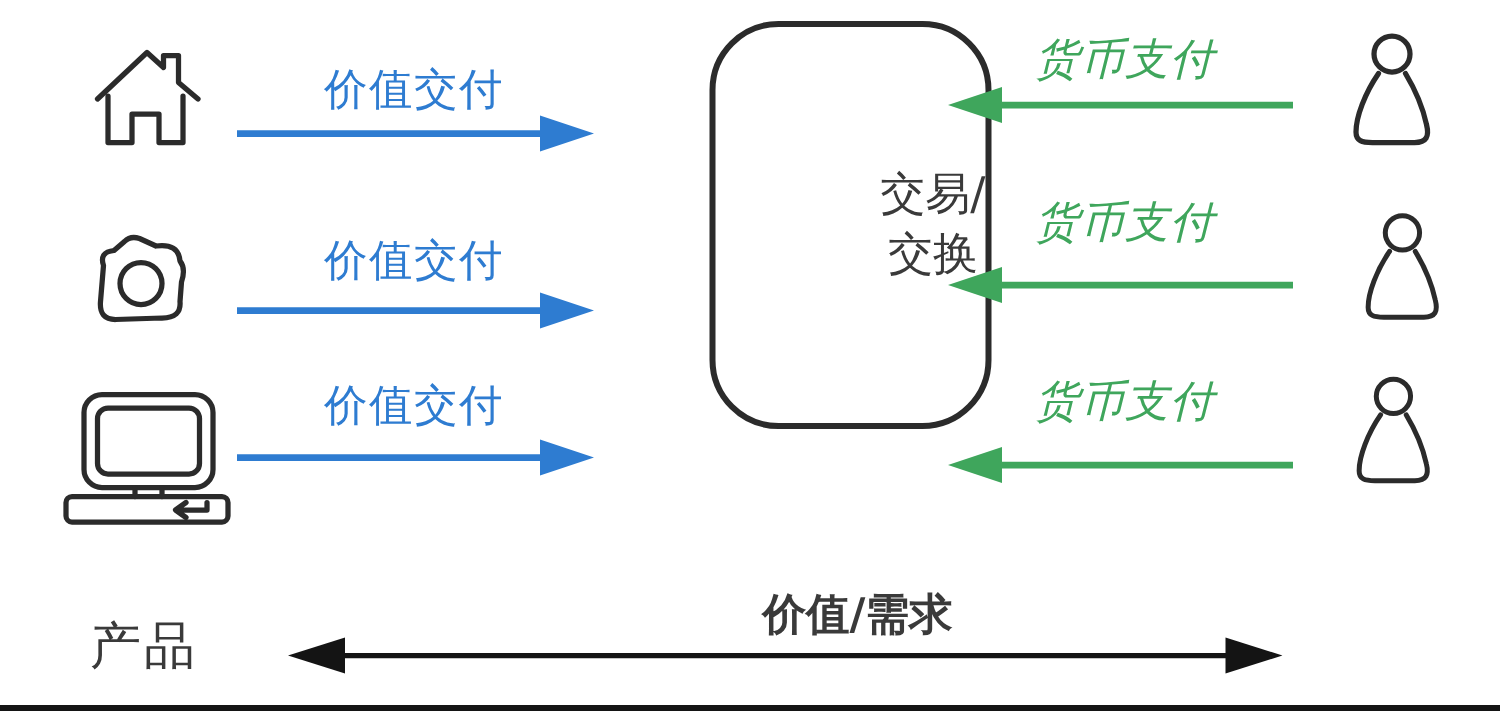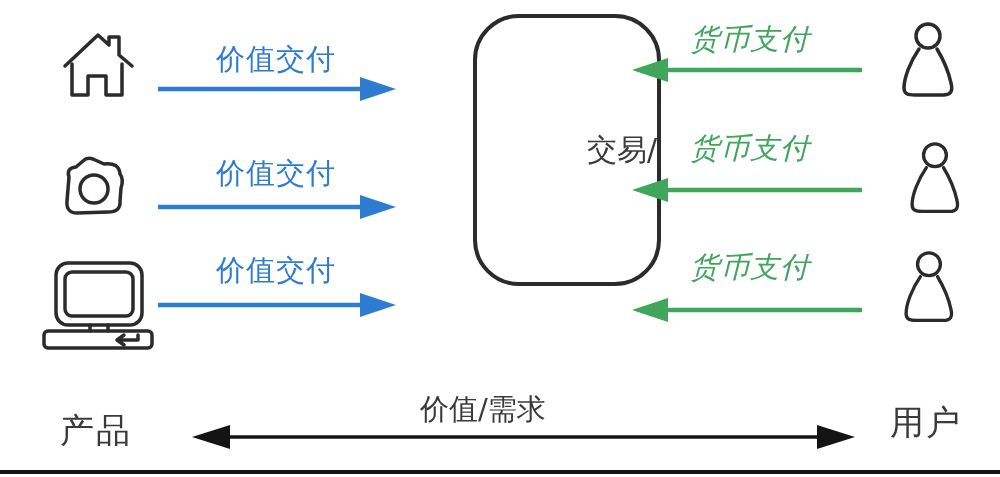--- a/index.html
+++ b/index.html
@@ -24,22 +24,22 @@
     position:absolute;left:426px;top:14px;width:188px;height:272px;
     border:4px solid var(--ink);border-radius:46px;
     display:flex;align-items:center;justify-content:flex-end;
     text-align:center;color:var(--text);font-size:30px;line-height:1.35;margin-left:47px;
   }
   .big-label{
     position:absolute;color:var(--text);font-size:34px;font-weight:500;
     letter-spacing:2px;white-space:nowrap;
   }
   .axis-label{
-    position:absolute;color:var(--text);font-size:29px;font-weight:400;
-    white-space:nowrap;text-align:left;
+    position:absolute;color:var(--text);font-size:29px;font-weight:700;
+    white-space:nowrap;text-align:right;
   }
   .bottom-rule{
     position:absolute;left:0;top:470px;width:1000px;height:4px;background:#141414;
   }
   svg{display:block;}
   .sketch{stroke:var(--ink);stroke-width:3.5;fill:none;
     stroke-linecap:round;stroke-linejoin:round;}
 </style>
 </head>
 <body>
@@ -90,20 +90,21 @@
   <div class="abs" style="left:156px;top:290px;">
     <svg width="240" height="30" viewBox="0 0 240 30">
       <line x1="2" y1="15" x2="206" y2="15" stroke="#2E7CD1" stroke-width="4.5"></line>
       <polygon points="204,3 240,15 204,27" fill="#2E7CD1"></polygon>
     </svg>
   </div>
 
   <div class="center-box">
     <div>
       <div>交易/</div>
+      <div>交换</div>
     </div>
   </div>
 
   <span class="flow-label green" style="left:630px;top:20px;">货币支付</span>
   <div class="abs" style="left:632px;top:55px;">
     <svg width="232" height="30" viewBox="0 0 232 30">
       <line x1="30" y1="15" x2="230" y2="15" stroke="#3FA65C" stroke-width="4.5"></line>
       <polygon points="0,15 36,3 36,27" fill="#3FA65C"></polygon>
     </svg>
   </div>
@@ -149,16 +150,15 @@
 
   <div class="abs" style="left:192px;top:422px;">
     <svg width="663" height="30" viewBox="0 0 663 30">
       <line x1="30" y1="15" x2="633" y2="15" stroke="#141414" stroke-width="3.5"></line>
       <polygon points="0,15 38,3 38,27" fill="#141414"></polygon>
       <polygon points="663,15 625,3 625,27" fill="#141414"></polygon>
     </svg>
   </div>
 
   <span class="big-label" style="left:60px;top:408px;">产品</span>
-  <span class="big-label" style="left:890px;top:400px;">用户</span>
 
   <div class="bottom-rule"></div>
 </div>
 
 </body></html>

